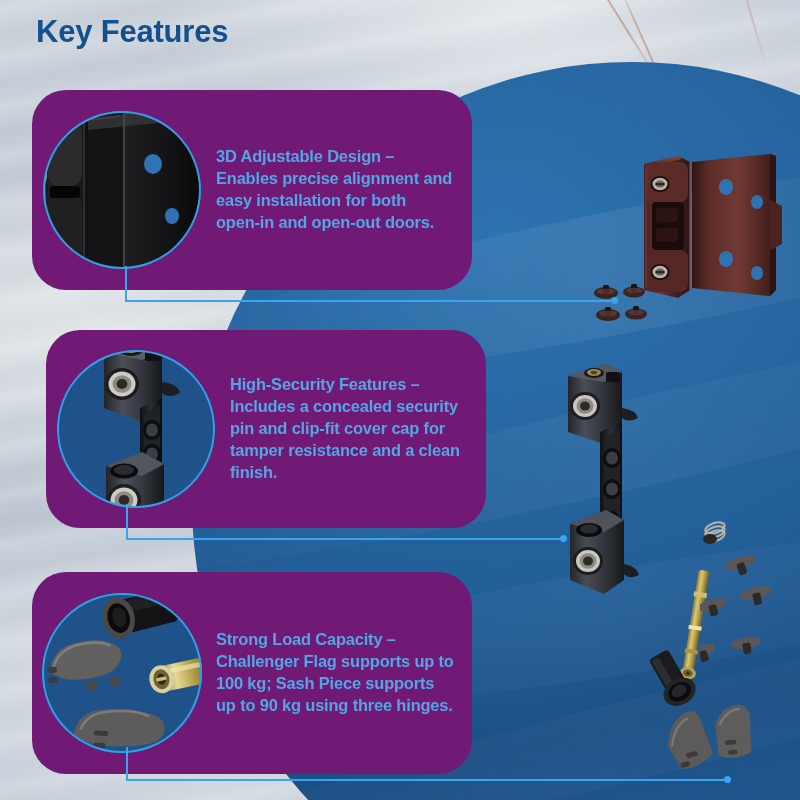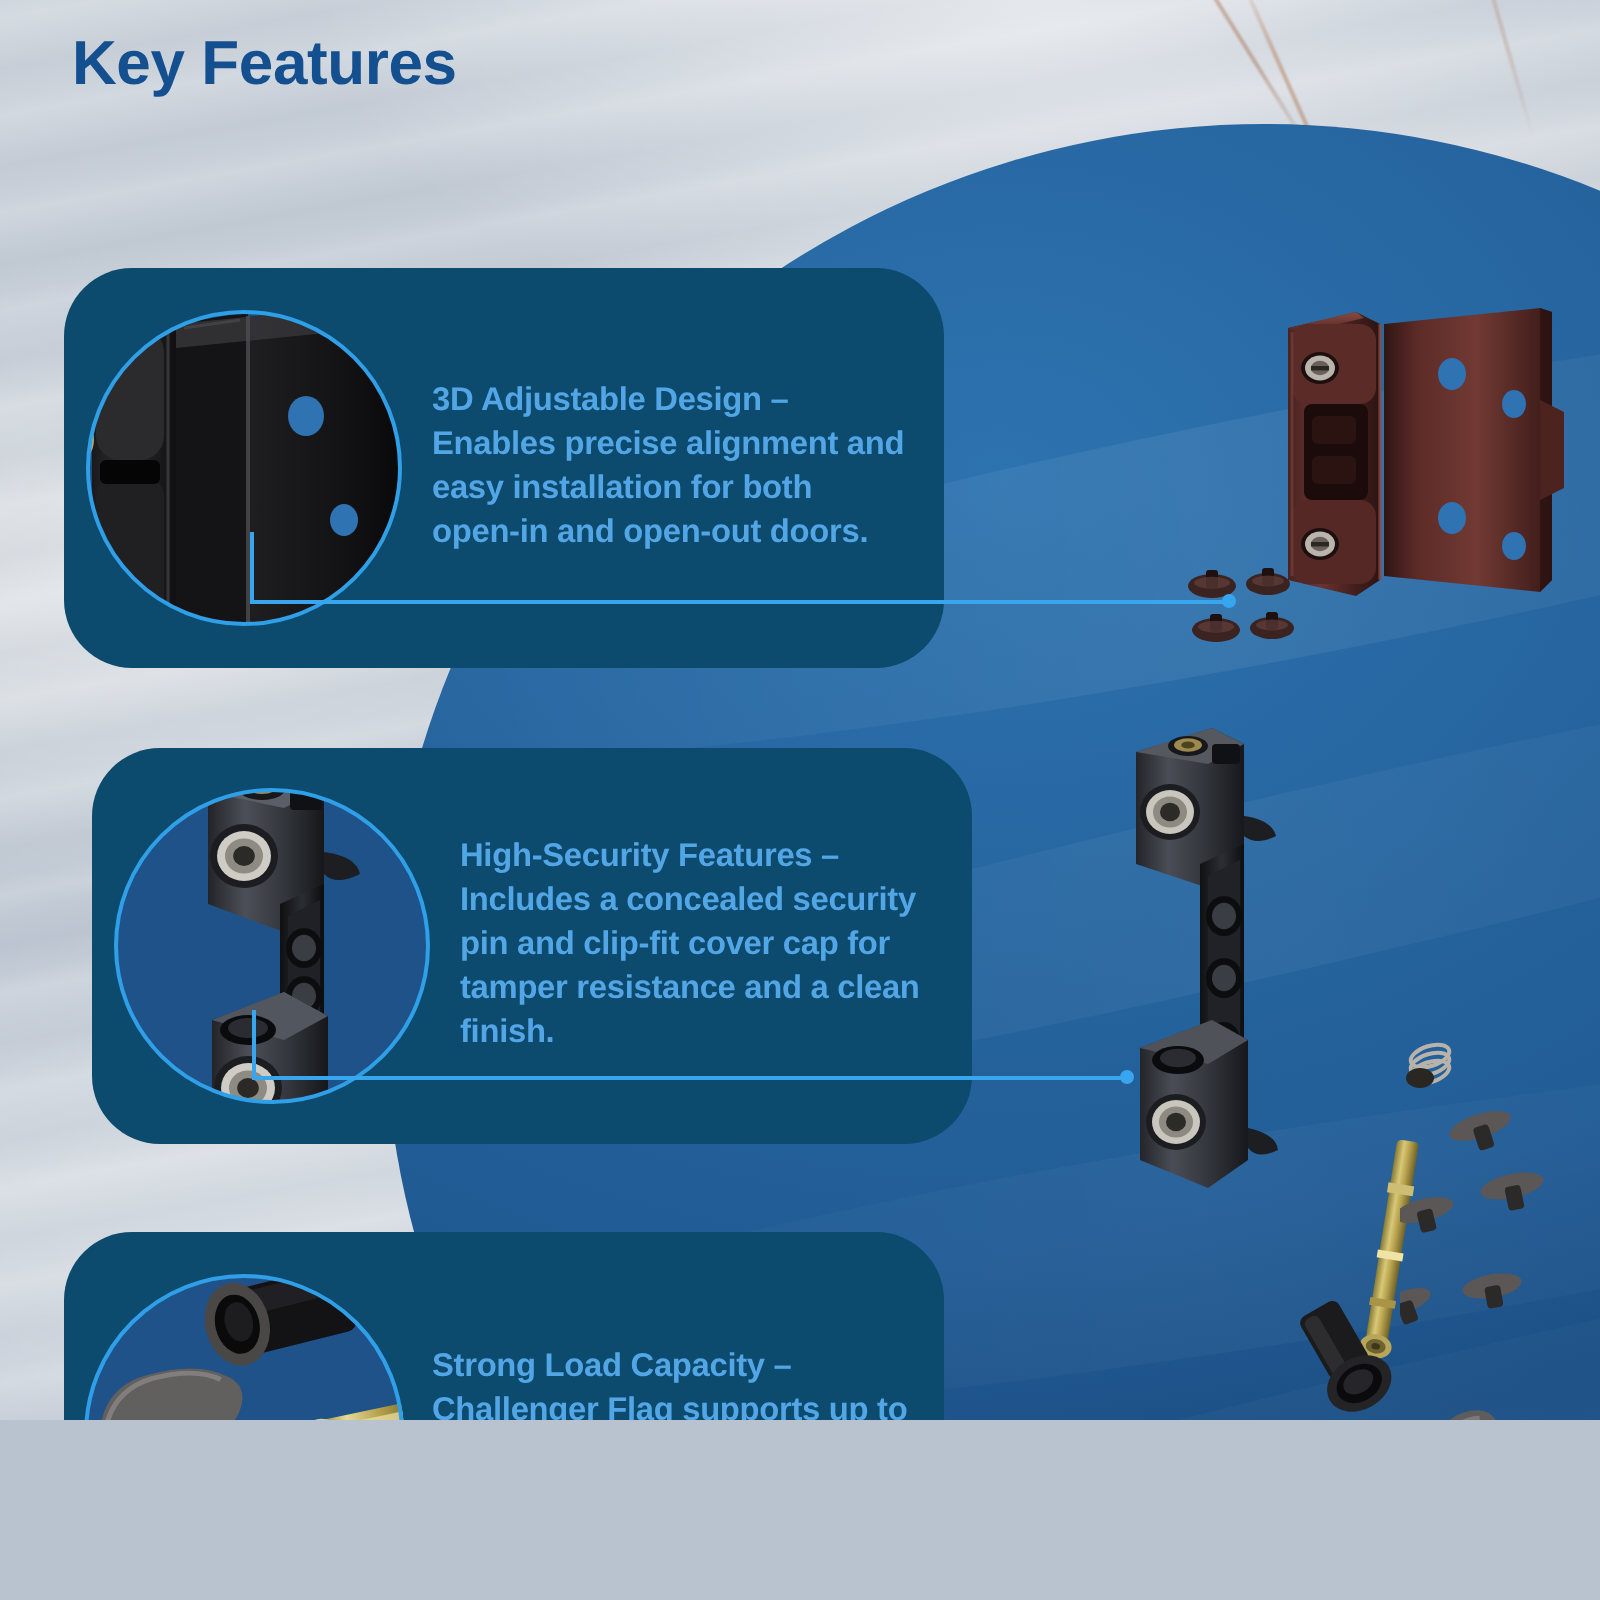--- a/index.html
+++ b/index.html
@@ -5,21 +5,21 @@
 <style>
   * { margin:0; padding:0; box-sizing:border-box; }
   html,body { width:800px; height:800px; overflow:hidden; }
   body {
     font-family:"Liberation Sans", sans-serif;
     position:relative;
     background:#b9c3cf;
   }
 
   
-  #stage { position:absolute; inset:0; width:800px; height:710px; overflow:hidden;padding-left:31px; }
+  #stage { position:absolute; inset:0; width:800px; height:800px; overflow:hidden;padding-left:31px; }
 
   .marble-base {
     position:absolute; inset:0;
     background:
       linear-gradient(168deg,#cfd6dd 0%, #c4ccd6 18%, #d6dbe0 34%, #bfc8d3 52%, #cdd4dc 68%, #b8c2ce 84%, #c6ceD8 100%);
   }
   .marble-v {
     position:absolute; inset:0;
     background:
       repeating-linear-gradient(170deg,
@@ -83,22 +83,22 @@
     position:absolute; left:36px; top:14px;
     font-size:31px; font-weight:bold; letter-spacing:-0.2px;
     color:#14508f;
   }
 
   
   .card {
     position:absolute;
     width:440px;
     border-radius:34px;
-    background:#0c4a6e;
-    display:flex; align-items:center;margin-top:44px;
+    background:#701a75;
+    display:flex; align-items:center;
   }
   #card-1 { left:32px; top:90px;  height:200px; }
   #card-2 { left:46px; top:330px; height:198px; }
   #card-3 { left:32px; top:572px; height:202px; }
 
   .photo-wrap {
     position:relative;
     width:180px; height:100%;
     flex:0 0 180px;
     display:flex; align-items:center; justify-content:center;

